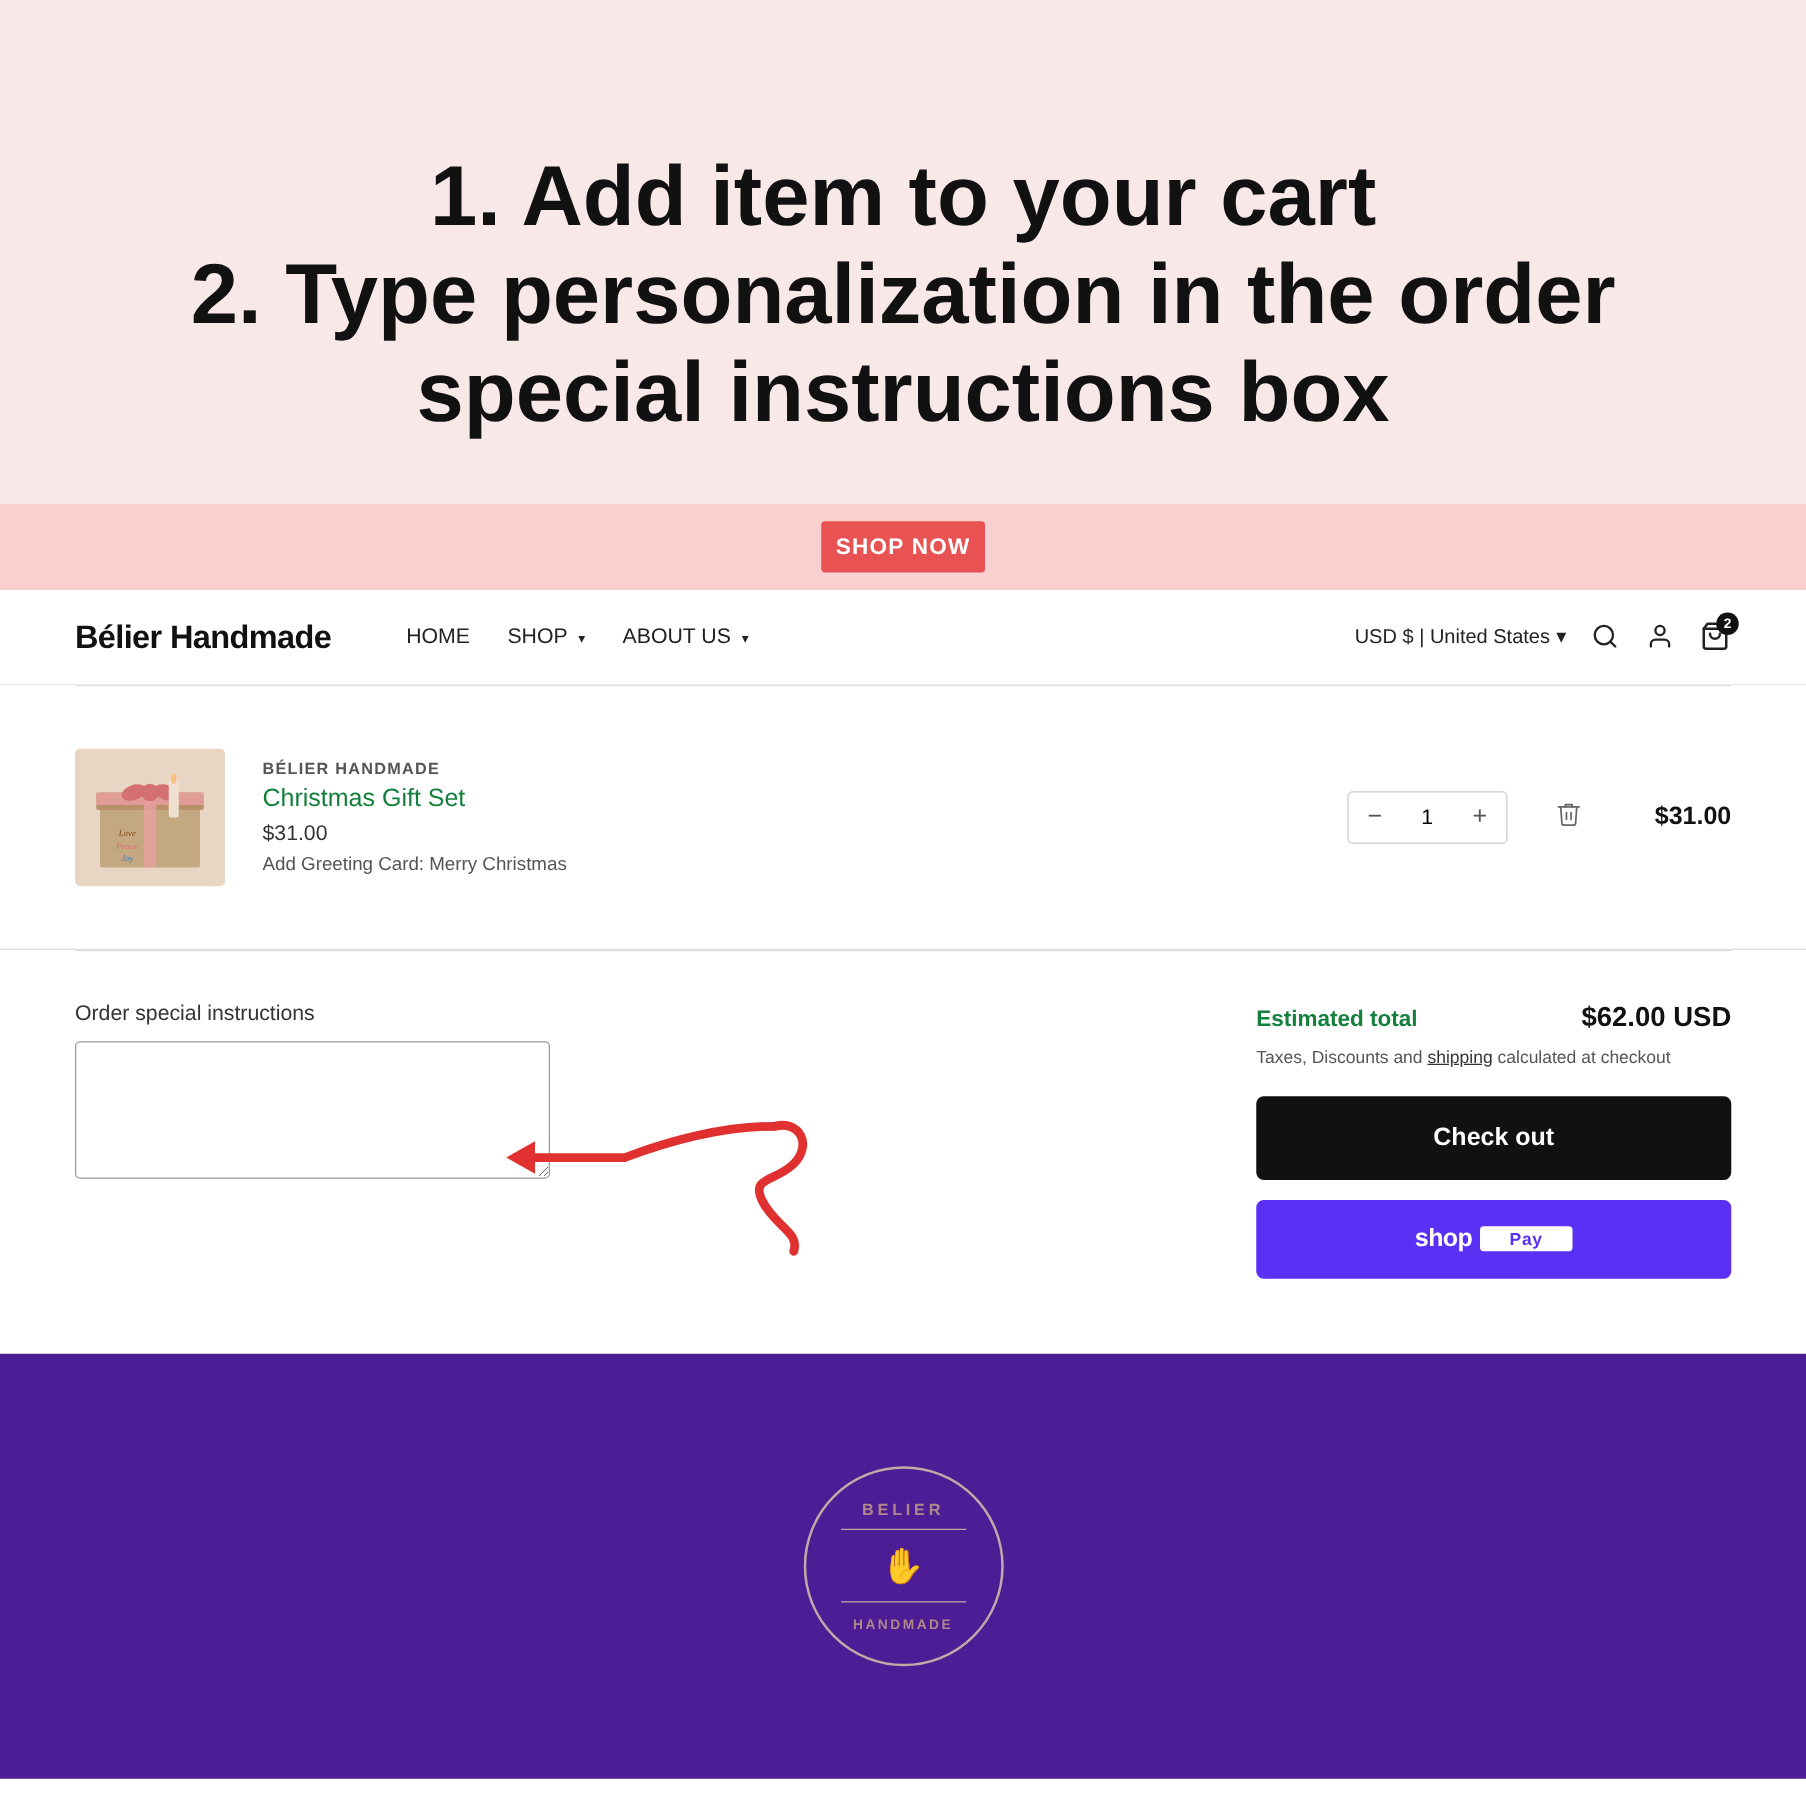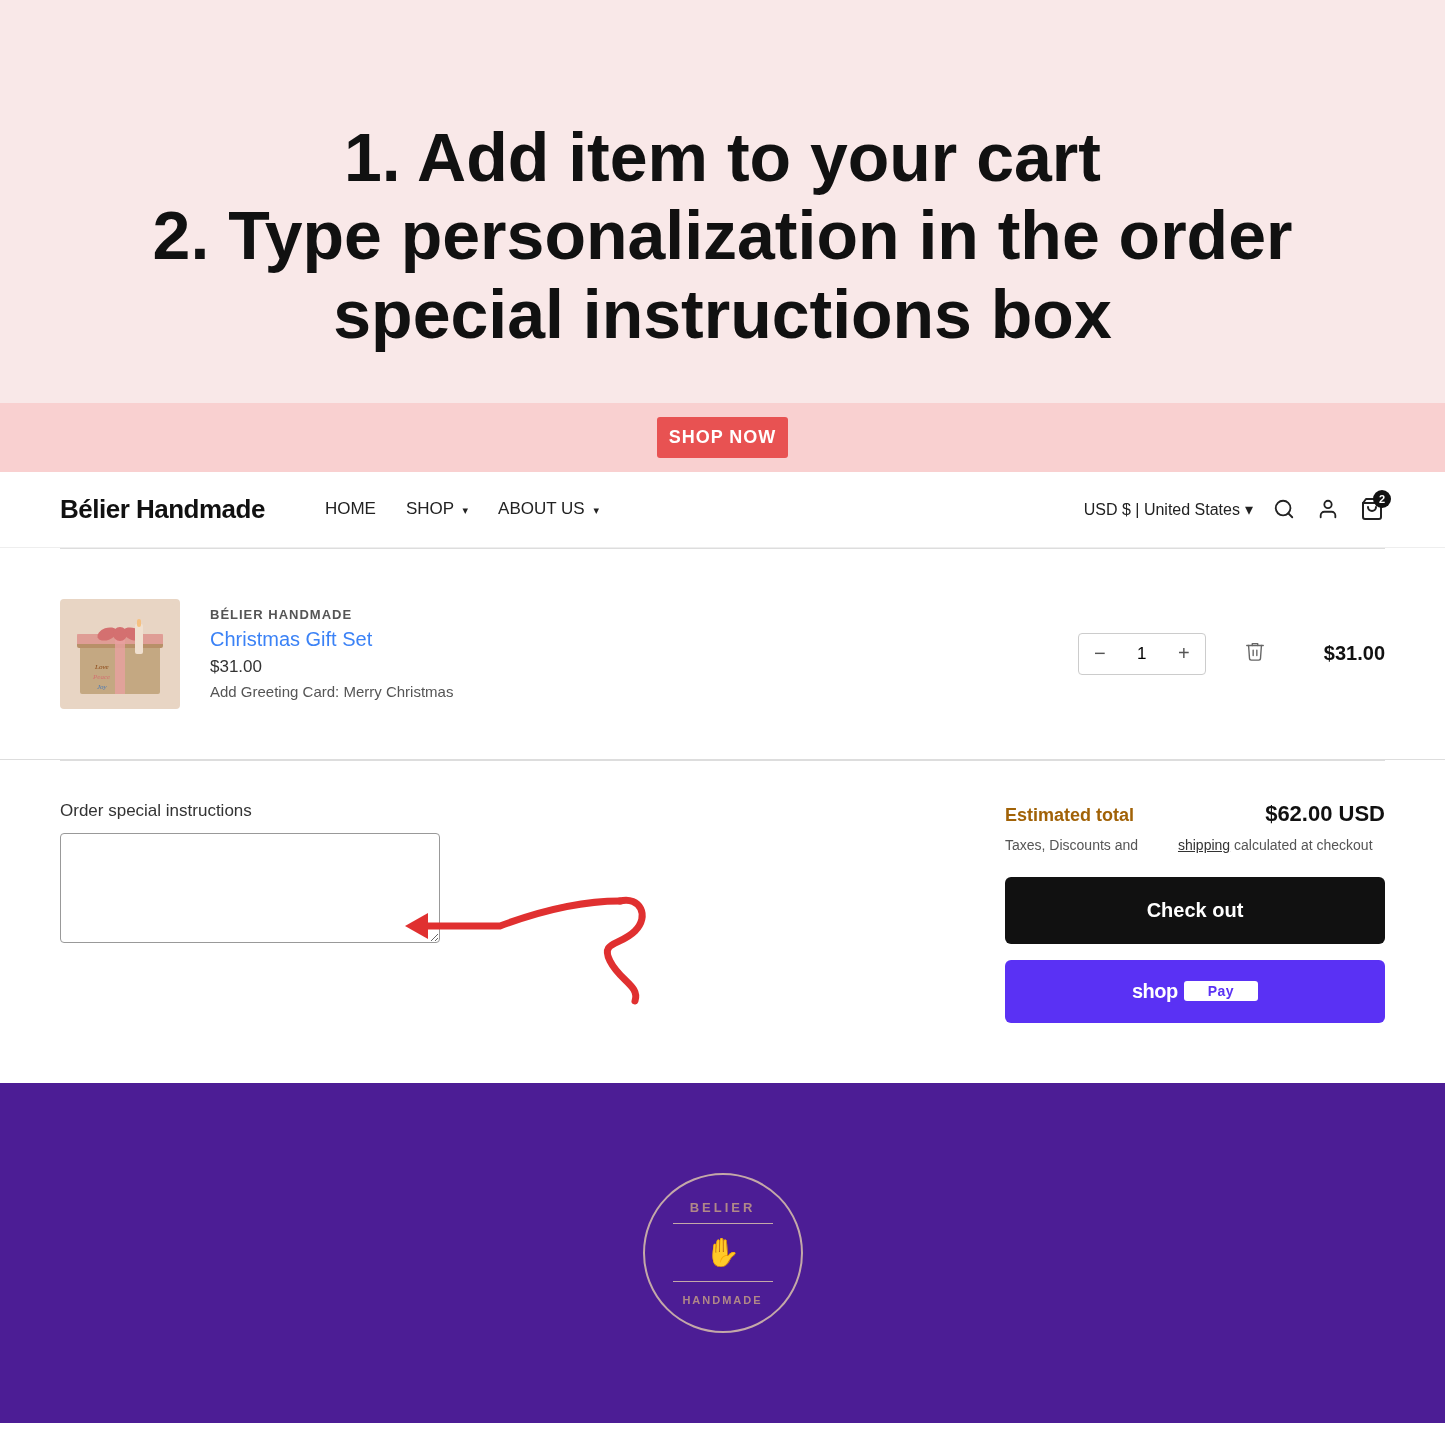--- a/index.html
+++ b/index.html
@@ -146,21 +146,21 @@
       font-size: 13px;
       font-weight: 600;
       letter-spacing: 1px;
       color: #555;
       text-transform: uppercase;
       margin-bottom: 6px;
     }
     .product-name {
       font-size: 20px;
       font-weight: 500;
-      color: #3b82f6;
+      color: #15803d;
       margin-bottom: 6px;
     }
     .product-price {
       font-size: 17px;
       color: #333;
       margin-bottom: 6px;
     }
     .product-option {
       font-size: 15px;
       color: #555;
@@ -249,36 +249,35 @@
     }
     .estimated-total-row {
       display: flex;
       justify-content: space-between;
       align-items: baseline;
       margin-bottom: 10px;
     }
     .estimated-label {
       font-size: 18px;
       font-weight: 600;
-      color: #a16207;
+      color: #15803d;
     }
     .estimated-amount {
       font-size: 22px;
       font-weight: 700;
       color: #111;
     }
     .tax-note {
       font-size: 14px;
       color: #555;
       margin-bottom: 24px;
     }
     .tax-note a {
       text-decoration: underline;
       color: #333;
-      margin-left: 36px;
     }
     .checkout-btn {
       width: 100%;
       background: #111;
       color: #fff;
       border: none;
       padding: 22px;
       font-size: 20px;
       font-weight: 600;
       border-radius: 6px;

